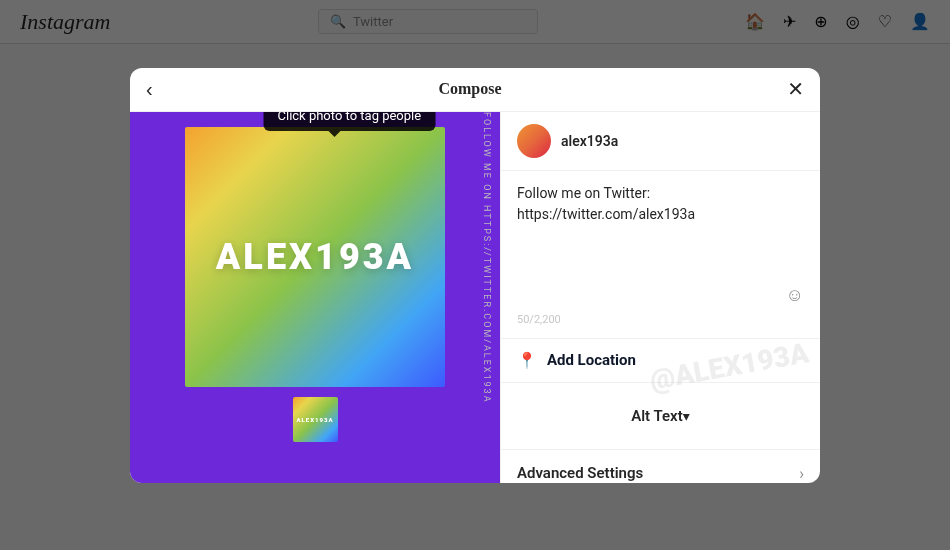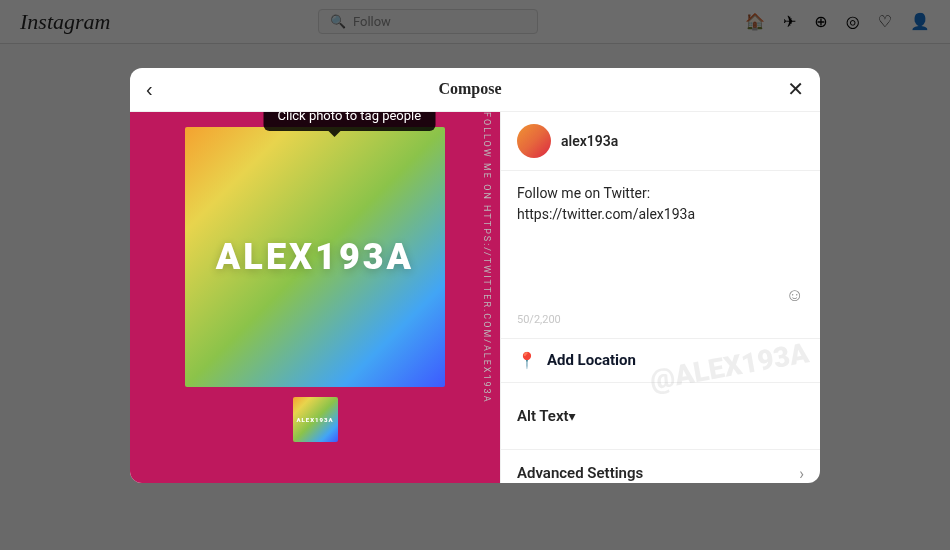--- a/index.html
+++ b/index.html
@@ -129,21 +129,21 @@
     }
 
     
     .left-panel {
       width: 370px;
       flex-shrink: 0;
       position: relative;
       display: flex;
       flex-direction: column;
       align-items: center;
-      background: #be185d;
+      background: #6d28d9;
       overflow: hidden;
     }
 
     
     .image-container {
       width: 260px;
       height: 260px;
       margin: 15px auto 0;
       position: relative;
       flex-shrink: 0;
@@ -306,21 +306,21 @@
       font-size: 15px;
       color: #0f172a;
       flex: 1;
       font-weight: bold;
     }
 
     
     .alt-text-row {
       display: flex;
       align-items: center;
-      justify-content: flex-start;
+      justify-content: center;
       padding: 24px 16px;
       border-bottom: 1px solid #efefef;
     }
 
     .section-label {
       font-weight: 600;
       font-size: 15px;
       color: #262626;
     }
 
@@ -392,21 +392,21 @@
     }
   </style>
 </head>
 <body>
 
 <div class="bg-page">
   <div class="bg-header">
     <div class="bg-instagram-logo">Instagram</div>
     <div class="bg-search">
       <span>🔍</span>
-      <span>Follow</span>
+      <span>Twitter</span>
     </div>
     <div class="bg-nav-icons">
       <span>🏠</span>
       <span>✈</span>
       <span>⊕</span>
       <span>◎</span>
       <span>♡</span>
       <span>👤</span>
     </div>
   </div>

